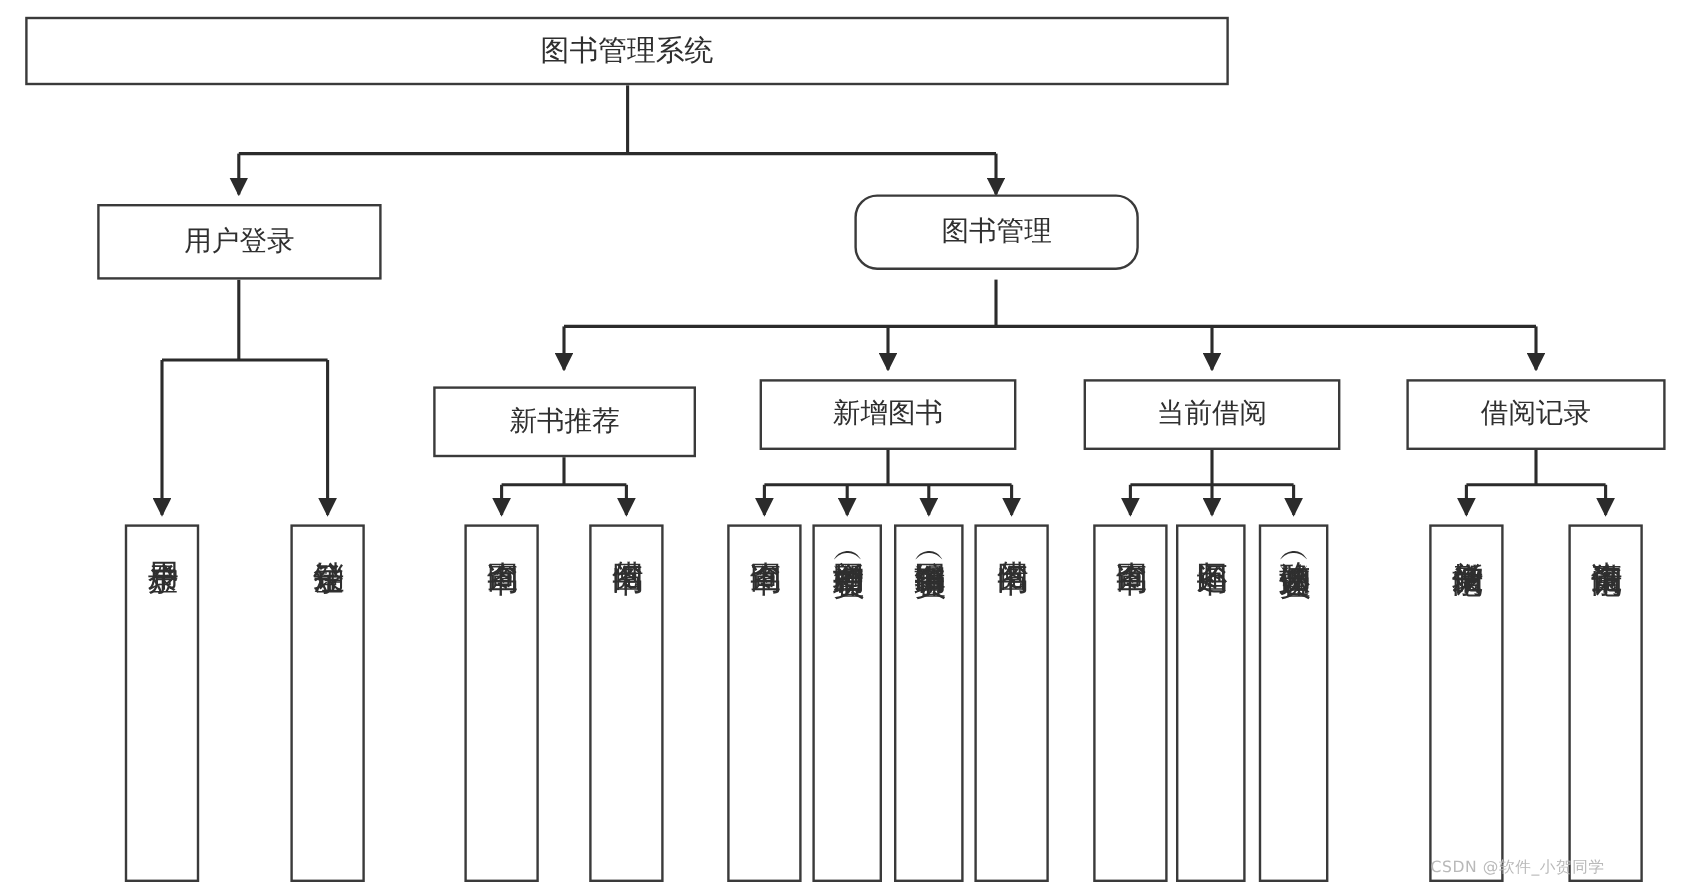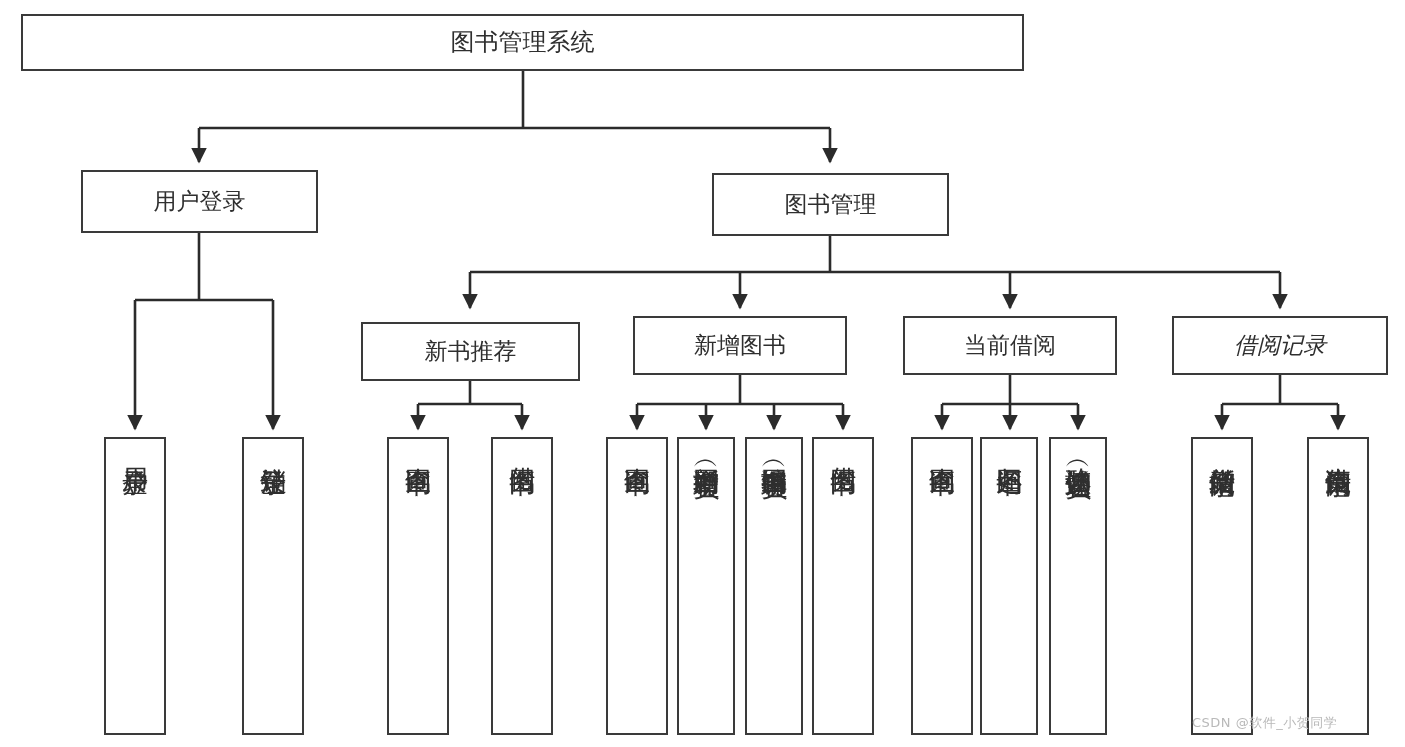--- a/index.html
+++ b/index.html
@@ -120,37 +120,37 @@
   </svg>
 
   <div class="node horiz root" style="left:21px;top:14px;width:1003px;height:57px;">
     <span class="lbl">图书管理系统</span>
   </div>
 
   <div class="node horiz" style="left:81px;top:170px;width:237px;height:63px;">
     <span class="lbl">用户登录</span>
   </div>
 
-  <div class="node horiz" style="left:712px;top:173px;width:237px;height:63px;">
+  <div class="node horiz" style="left:712px;top:162px;width:237px;height:63px;border-radius:19px;">
     <span class="lbl">图书管理</span>
   </div>
 
   <div class="node horiz" style="left:361px;top:322px;width:219px;height:59px;">
     <span class="lbl">新书推荐</span>
   </div>
 
   <div class="node horiz" style="left:633px;top:316px;width:214px;height:59px;">
     <span class="lbl">新增图书</span>
   </div>
 
   <div class="node horiz" style="left:903px;top:316px;width:214px;height:59px;">
     <span class="lbl">当前借阅</span>
   </div>
 
-  <div class="node horiz" style="left:1172px;top:316px;width:216px;height:59px;font-style:italic;">
+  <div class="node horiz" style="left:1172px;top:316px;width:216px;height:59px;">
     <span class="lbl">借阅记录</span>
   </div>
 
   <div class="node vert" style="left:104px;top:437px;width:62px;height:298px;">
     <span class="lbl">用户登录</span>
   </div>
 
   <div class="node vert" style="left:242px;top:437px;width:62px;height:298px;">
     <span class="lbl">注销登录</span>
   </div>

